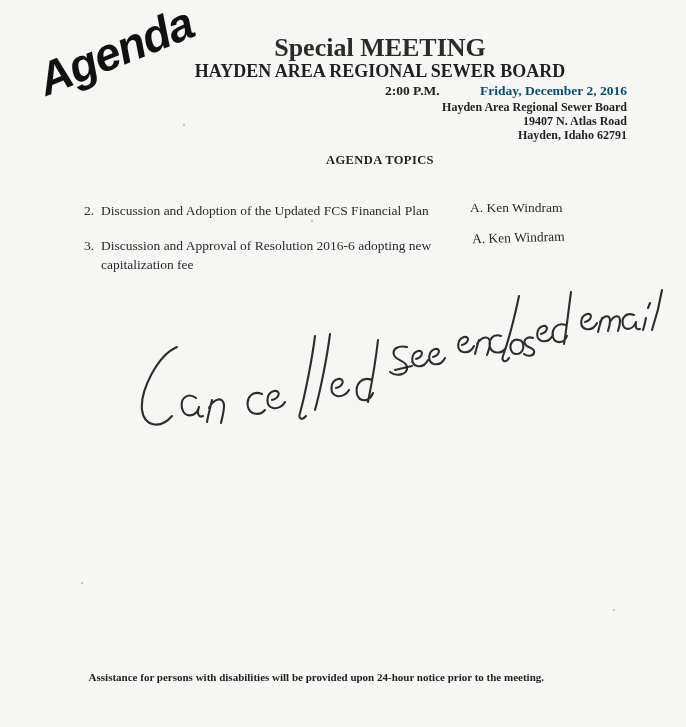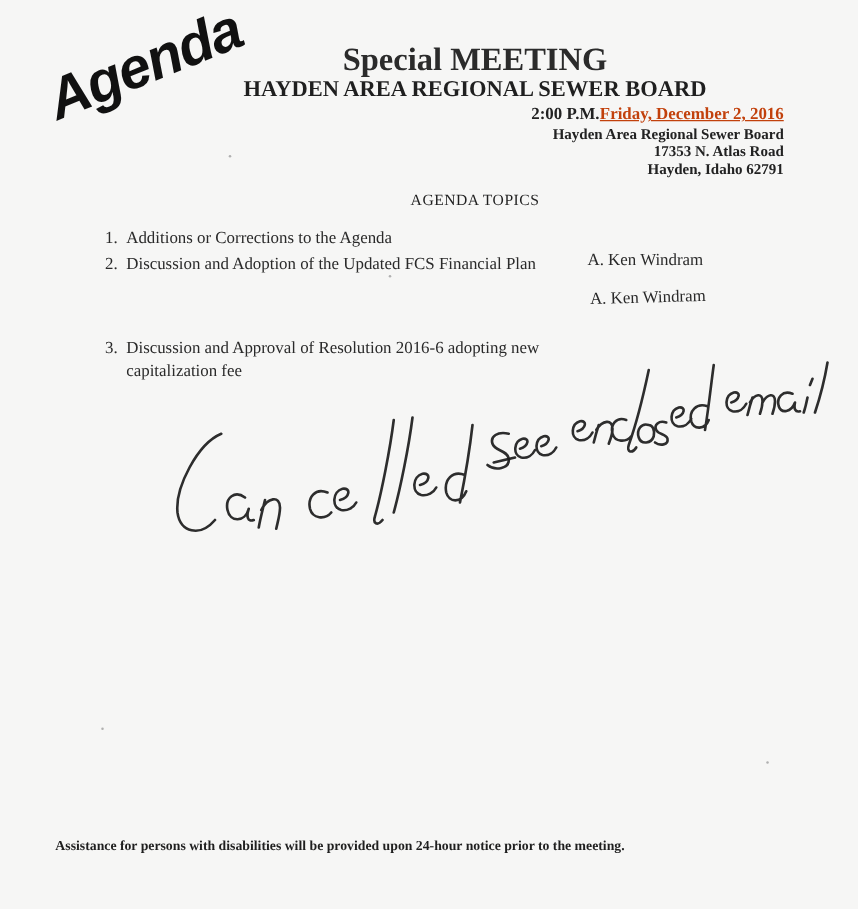--- a/index.html
+++ b/index.html
@@ -20,41 +20,41 @@
     font-size:46px;letter-spacing:-1px;color:#111;
     transform:rotate(-22deg);
     transform-origin:50% 50%;
     white-space:nowrap;
   }
 
   .ctr{position:absolute;left:380px;transform:translateX(-50%);white-space:nowrap;text-align:center;}
   .title{top:33px;font-size:26px;font-weight:bold;color:#2b2b2b;}
   .org{top:61px;font-size:18px;font-weight:bold;color:#1f1f1f;}
 
-  .time{position:absolute;left:385px;top:83px;font-size:13.5px;font-weight:bold;white-space:nowrap;color:#222;margin-left:40px;}
-  .date{position:absolute;right:59px;top:83px;font-size:13.5px;font-weight:bold;white-space:nowrap;color:#c2410c;text-decoration:underline;}
+  .time{position:absolute;left:385px;top:83px;font-size:13.5px;font-weight:bold;white-space:nowrap;color:#222;}
+  .date{position:absolute;right:59px;top:83px;font-size:13.5px;font-weight:bold;white-space:nowrap;color:#0c4a6e;}
   .address{position:absolute;right:59px;top:100px;font-size:12px;font-weight:bold;text-align:right;line-height:14px;color:#222;}
 
-  .section-title{top:153px;font-size:12.5px;font-weight:normal;letter-spacing:.4px;color:#1f1f1f;}
+  .section-title{top:153px;font-size:12.5px;font-weight:bold;letter-spacing:.4px;color:#1f1f1f;}
 
   .item{position:absolute;left:84px;font-size:13.5px;line-height:19px;color:#2a2a2a;white-space:nowrap;}
   .item .num{display:inline-block;width:17px;}
   .item .txt{display:inline-block;vertical-align:top;}
   .i1{top:180px;}
   .i2{top:201px;text-decoration:underline;}
-  .i3{top:236px;margin-top:32px;}
+  .i3{top:236px;}
   .i3 .txt{width:355px;white-space:normal;}
   .presenter{position:absolute;font-size:13.5px;color:#2a2a2a;white-space:nowrap;}
   .p2{left:470px;top:200px;}
   .p3{left:472px;top:230px;transform:rotate(-1.6deg);}
 
   .handwriting{position:absolute;left:130px;top:275px;width:545px;height:160px;}
   .handwriting path{fill:none;stroke:#1b1b1b;stroke-width:2.1;stroke-linecap:round;stroke-linejoin:round;opacity:.92;}
 
-  .footer{position:absolute;left:0;top:668px;width:544px;text-align:center;
+  .footer{position:absolute;left:0;top:668px;width:544px;text-align:right;
     font-size:11px;font-weight:bold;line-height:18px;color:#1f1f1f;}
 
   .speck{position:absolute;width:2px;height:2px;background:#777;opacity:.55;border-radius:1px;}
   .sk1{left:183px;top:124px;}
   .sk2{left:311px;top:220px;}
   .sk3{left:81px;top:582px;}
   .sk4{left:613px;top:609px;}
 
   .sr{position:absolute;width:1px;height:1px;overflow:hidden;clip:rect(0 0 0 0);white-space:nowrap;}
 </style>
@@ -66,29 +66,26 @@
   <div class="stamp">Agenda</div>
 
   <div class="ctr title">Special MEETING</div>
   <div class="ctr org">HAYDEN AREA REGIONAL SEWER BOARD</div>
 
   <div class="time">2:00 P.M.</div>
   <div class="date">Friday, December 2, 2016</div>
 
   <div class="address">
     <div>Hayden Area Regional Sewer Board</div>
-    <div>17353 N. Atlas Road</div>
+    <div>19407 N. Atlas Road</div>
     <div>Hayden, Idaho 62791</div>
   </div>
 
   <div class="ctr section-title">AGENDA TOPICS</div>
 
-  <div class="item i1">
-    <span class="num">1.</span><span class="txt">Additions or Corrections to the Agenda</span>
-  </div>
 
   <div class="item i2">
     <span class="num">2.</span><span class="txt">Discussion and Adoption of the Updated FCS Financial Plan</span>
   </div>
   <div class="presenter p2">A. Ken Windram</div>
 
   <div class="item i3">
     <span class="num">3.</span><span class="txt">Discussion and Approval of Resolution 2016-6 adopting new capitalization fee</span>
   </div>
   <div class="presenter p3">A. Ken Windram</div>

